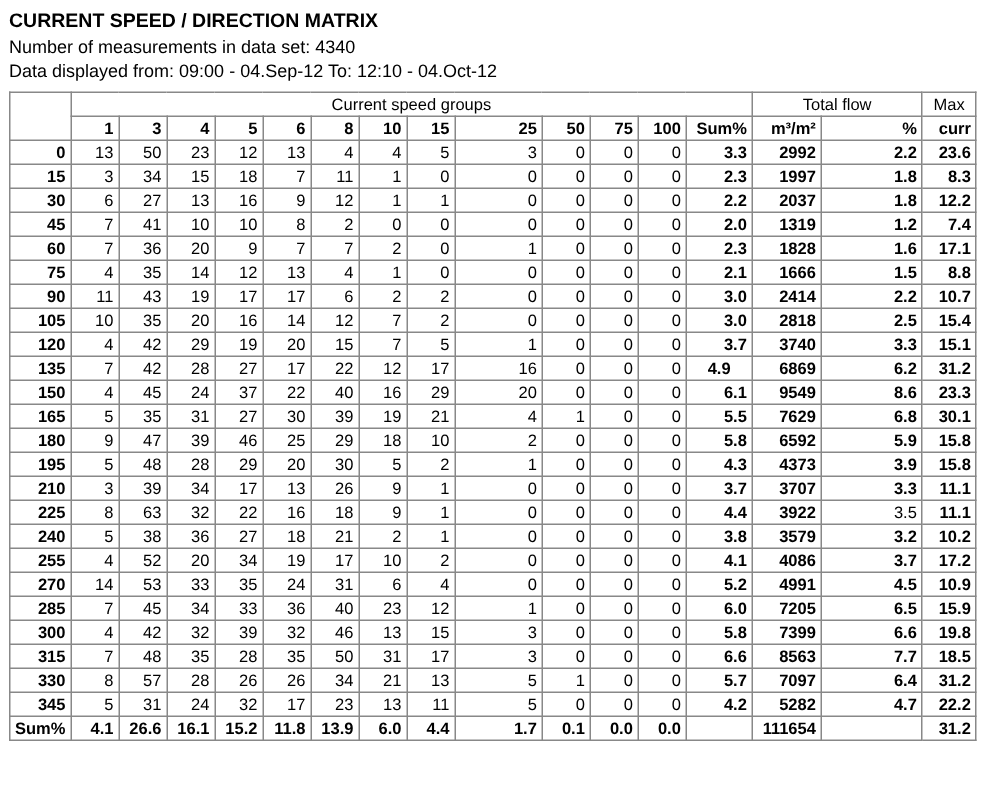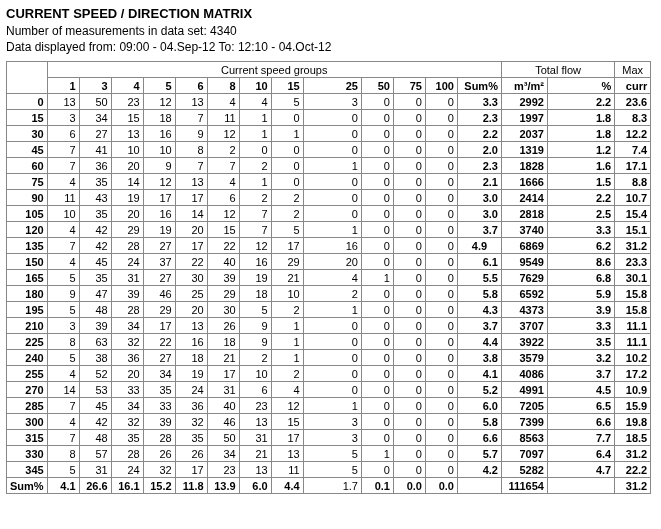--- a/index.html
+++ b/index.html
@@ -424,21 +424,21 @@
         <td>16</td>
         <td>18</td>
         <td>9</td>
         <td>1</td>
         <td>0</td>
         <td>0</td>
         <td>0</td>
         <td>0</td>
         <td style="font-weight: bold;">4.4</td>
         <td style="font-weight: bold;">3922</td>
-        <td style="font-weight: bold;">3.5</td>
+        <td style="font-weight: normal;">3.5</td>
         <td style="font-weight: bold;">11.1</td>
       </tr>
       <tr>
         <td class="rowhead">240</td>
         <td>5</td>
         <td>38</td>
         <td>36</td>
         <td>27</td>
         <td>18</td>
         <td>21</td>
@@ -591,21 +591,21 @@
     <tr id="footrow">
         <td class="rowhead">Sum%</td>
         <td style="font-weight: bold;">4.1</td>
         <td style="font-weight: bold;">26.6</td>
         <td style="font-weight: bold;">16.1</td>
         <td style="font-weight: bold;">15.2</td>
         <td style="font-weight: bold; margin-left: 20px;">11.8</td>
         <td style="font-weight: bold;">13.9</td>
         <td style="font-weight: bold;">6.0</td>
         <td style="font-weight: bold;">4.4</td>
-        <td style="font-weight: normal; padding-left: 39px;">1.7</td>
+        <td style="font-weight: bold; padding-left: 39px;">1.7</td>
         <td style="font-weight: bold;">0.1</td>
         <td style="font-weight: bold;">0.0</td>
         <td style="font-weight: bold;">0.0</td>
         <td style="font-weight: bold;"></td>
         <td style="font-weight: bold;">111654</td>
         <td style="font-weight: bold;"></td>
         <td style="font-weight: bold;">31.2</td>
       </tr>
   </tfoot>
 </table>

